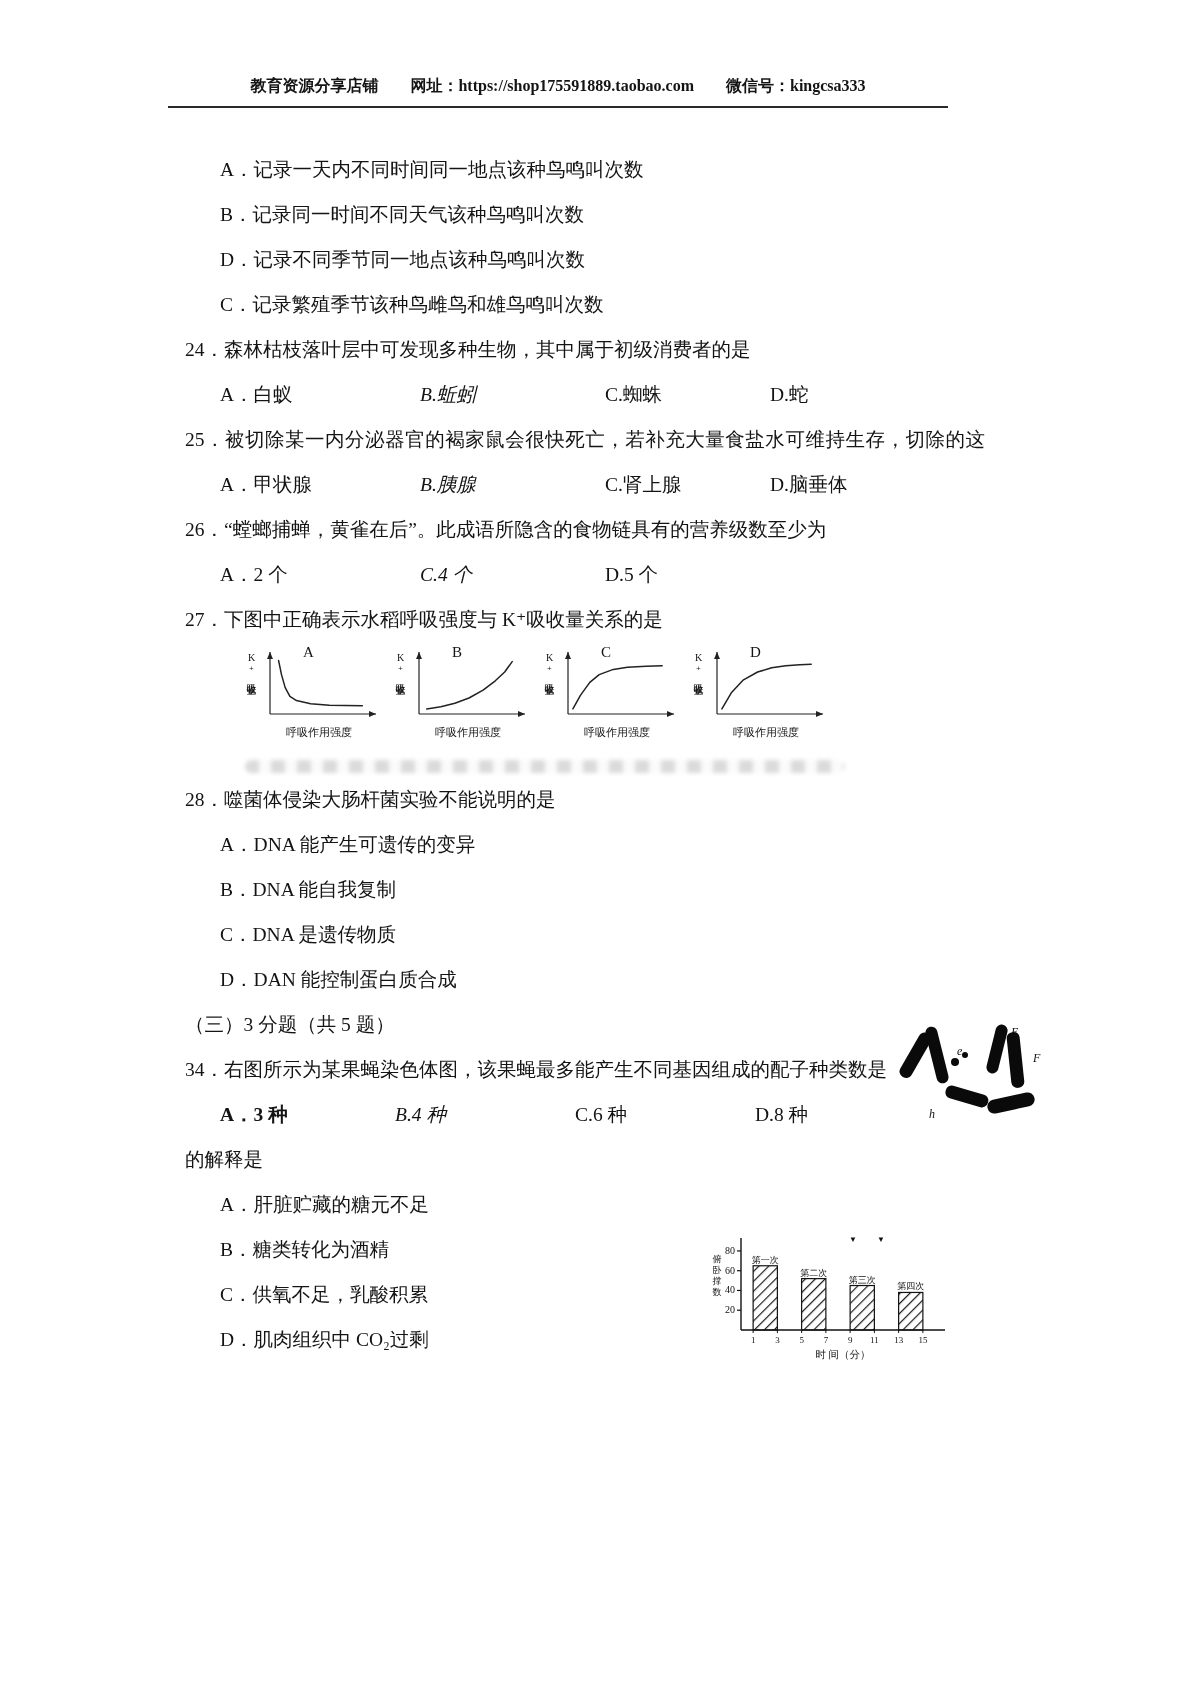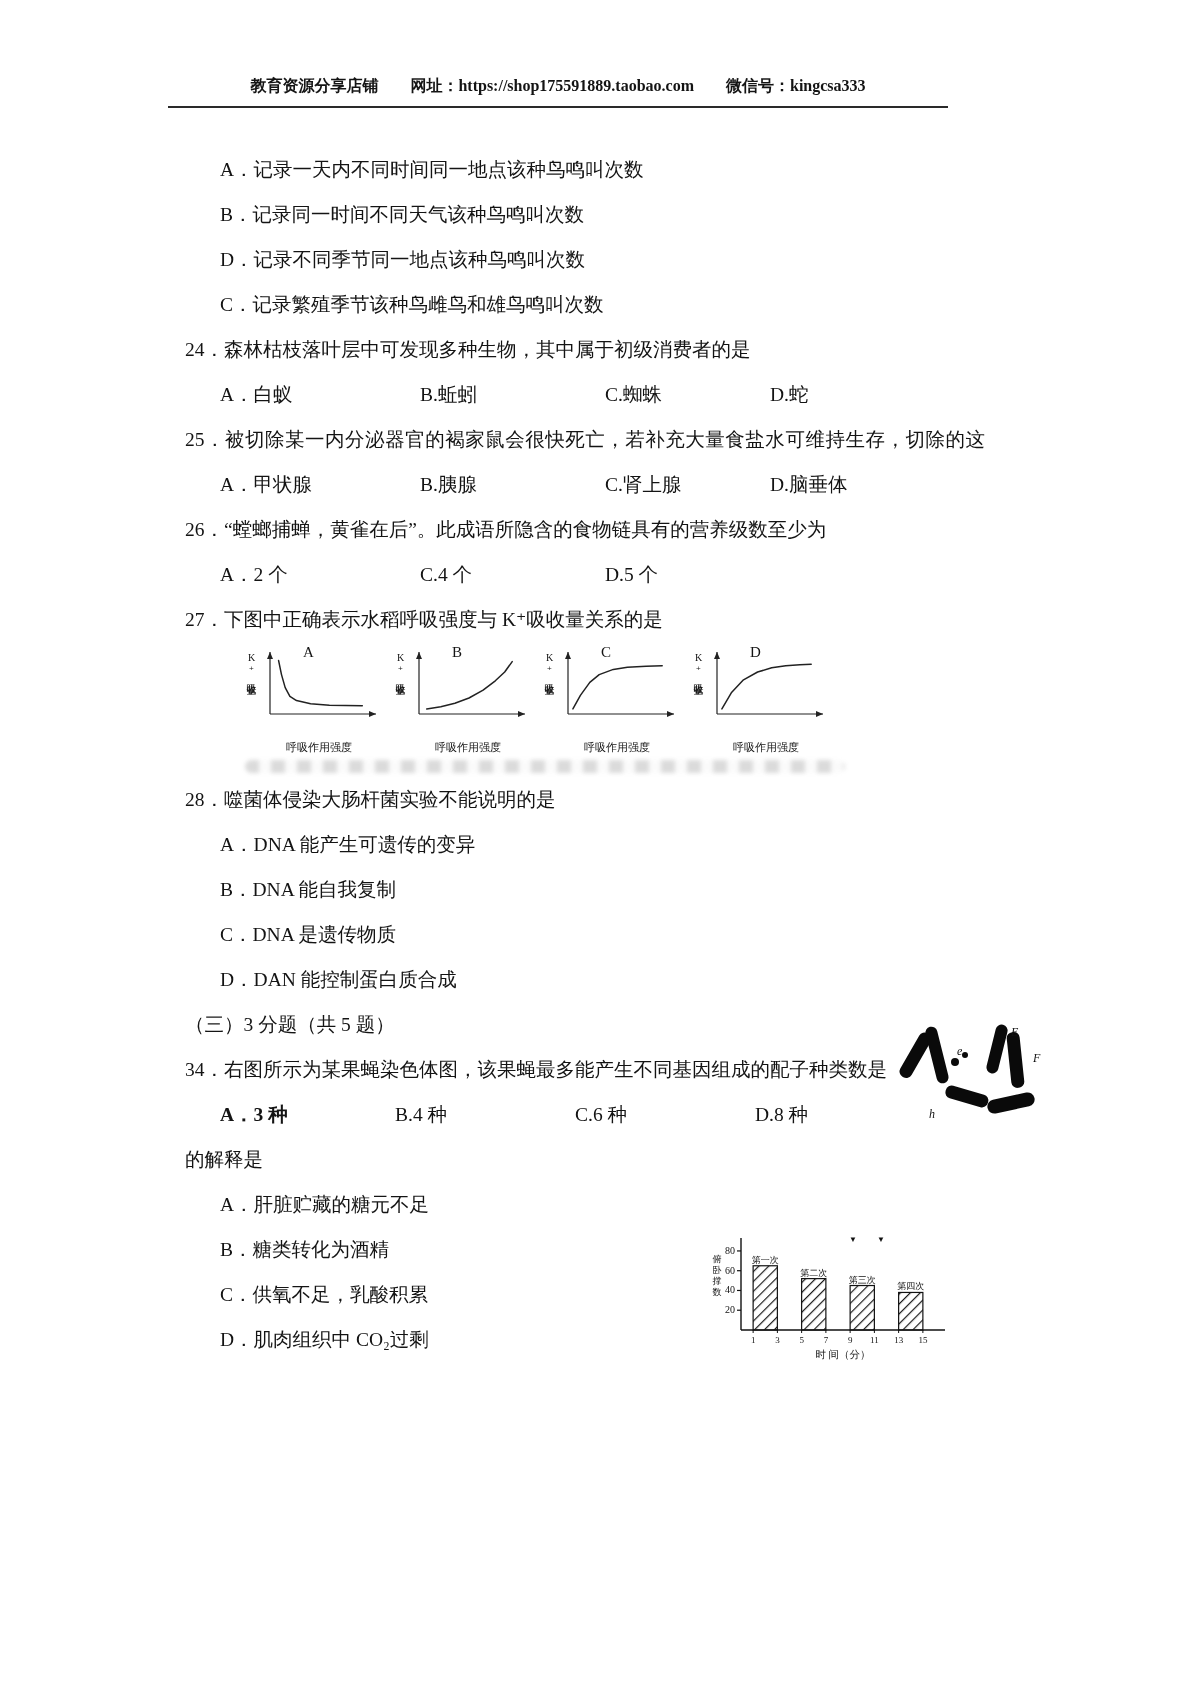--- a/index.html
+++ b/index.html
@@ -9,34 +9,34 @@
   .header{position:absolute;top:76px;left:168px;width:780px;text-align:center;
           font-size:16px;font-weight:bold;border-bottom:2px solid #2a2a2a;padding-bottom:9px;}
   .header span{margin:0 14px;white-space:nowrap;}
   
   .content{position:absolute;top:147px;left:165px;width:800px;font-size:19.5px;margin-left:20px;}
   .line{min-height:45px;line-height:45px;}
   .opt{padding-left:35px;}
   .fill{text-align:justify;text-align-last:justify;}
   .opt-row{display:flex;padding-left:35px;}
   .opt-row span:nth-child(1){width:200px;}
-  .opt-row span:nth-child(2){width:185px;}
+  .opt-row span:nth-child(2){width:185px;font-style:italic;}
   .opt-row span:nth-child(3){width:165px;}
   .opt-row-29 span:nth-child(1){width:175px;font-weight:bold;}
   .opt-row-29 span:nth-child(2){width:180px;}
   .opt-row-29 span:nth-child(3){width:180px;}
   .section{font-weight:normal;}
   
   .graph-row{display:flex;gap:14px;margin:6px 0 0 60px;height:106px;}
   .mini-chart{position:relative;display:flex;align-items:flex-start;}
   .mc-letter{position:absolute;left:58px;top:-4px;font-size:15px;}
   .mc-ylabel{writing-mode:vertical-rl;text-orientation:upright;font-size:10px;line-height:13px;
              margin-top:4px;height:64px;letter-spacing:1px;}
   .mc-xlabel{font-size:11px;text-align:center;margin-top:-2px;line-height:12px;}
-  .mc-col{display:flex;flex-direction:column;gap:15px;}
+  .mc-col{display:flex;flex-direction:column;}
   
   .smudge{height:13px;width:600px;margin:6px 0 4px 60px;border-radius:7px;opacity:.55;
           background:repeating-linear-gradient(90deg,rgba(110,110,110,.45) 0 14px,rgba(190,190,190,.12) 14px 26px);
           filter:blur(2px);}
   
   .chromo-wrap{position:absolute;left:895px;top:1022px;}
   .chromo-letter{font-size:12px;font-style:italic;fill:#111;
                  font-family:"Liberation Serif","DejaVu Serif",serif;}
   .q30-figure{position:absolute;left:703px;top:1232px;}
   svg{font-family:"Liberation Serif","DejaVu Serif",serif;}

